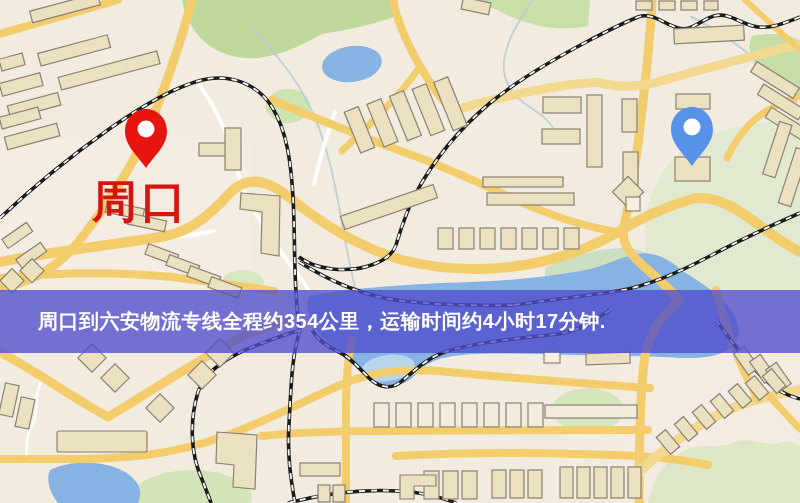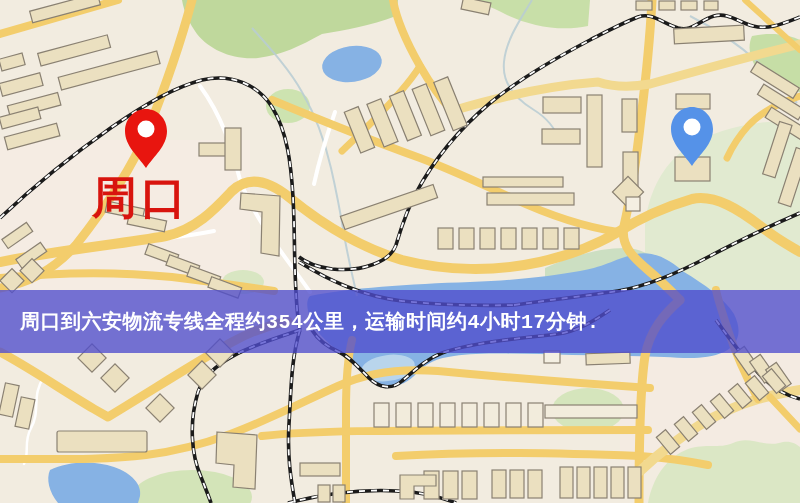--- a/index.html
+++ b/index.html
@@ -1,28 +1,28 @@
 <!DOCTYPE html>
 <html><head>
 <meta charset="utf-8">
 <style>
   html,body{margin:0;padding:0;background:#e9e9e9;}
   #stage{position:relative;width:800px;height:503px;overflow:hidden;
-         font-family:Liberation Mono, monospace;background:#f2ece0;}
+         font-family:Liberation Sans, sans-serif;background:#f2ece0;}
   #map-svg{position:absolute;left:0;top:0;}
   .city-label{position:absolute;font-weight:bold;font-size:45px;line-height:1;
               letter-spacing:4px;white-space:nowrap;}
   #origin-label{left:92px;top:179px;}
   #destination-label{left:640px;top:176px;letter-spacing:9px;}
   .pin{position:absolute;width:48px;height:64px;}
   #origin-pin{left:122px;top:104px;}
   #destination-pin{left:668px;top:102px;}
   #route-banner{position:absolute;left:0;top:290px;width:800px;height:63px;
                 display:flex;align-items:center;}
-  #route-banner span{font-size:20px;font-weight:bold;padding-left:20px;
+  #route-banner span{font-size:20px;font-weight:bold;padding-left:38px;
                      letter-spacing:0.5px;white-space:nowrap;}
 </style>
 </head>
 <body>
 
 <div id="stage">
 
 <svg id="map-svg" width="800" height="503" viewBox="0 0 800 503">
 
   <rect x="0" y="0" width="800" height="503" fill="#f2ece0"></rect>

